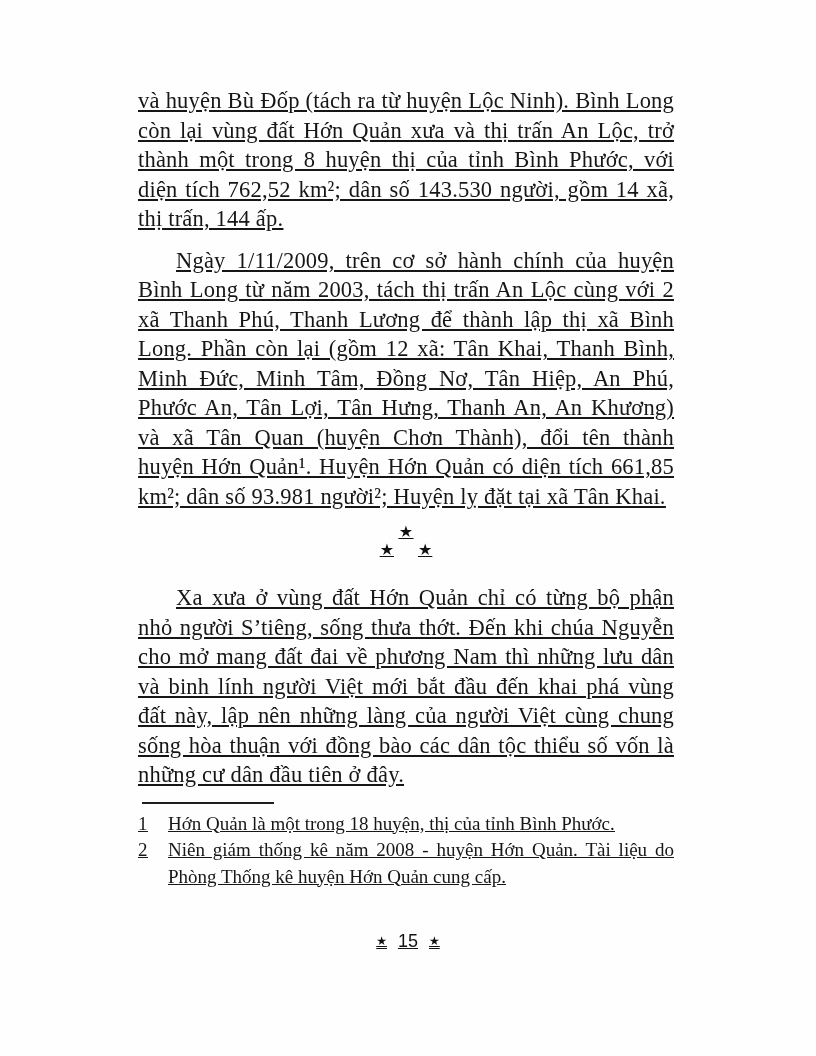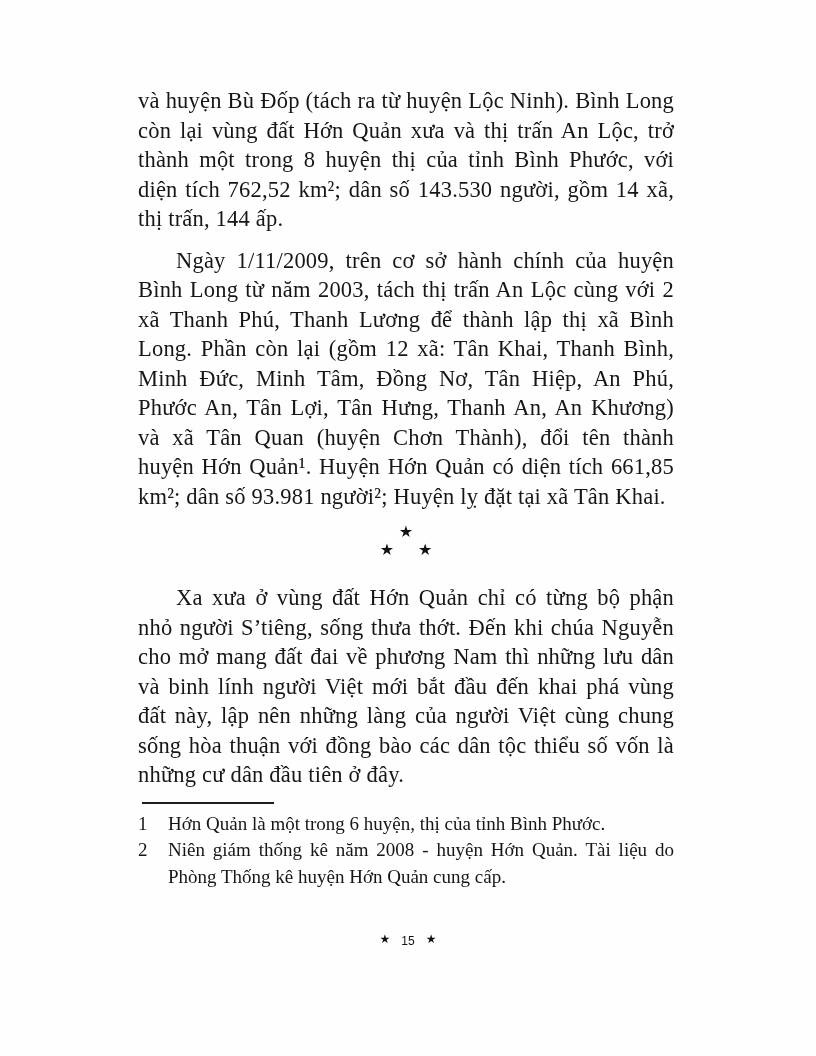--- a/index.html
+++ b/index.html
@@ -1,15 +1,15 @@
 <!DOCTYPE html>
 <html><head>
 <meta charset="utf-8">
 <style>
-  * { margin: 0; padding: 0; box-sizing: border-box; }
+  * { margin: 0; padding: 0; box-sizing: border-box; text-decoration: underline; }
   html, body { background: #ffffff; }
   body {
     width: 816px;
     height: 1056px;
     position: relative;
     font-family: "Liberation Serif", serif;
     overflow: hidden;
   }
   .page {
     position: absolute;
@@ -76,21 +76,21 @@
     width: 816px;
     text-align: center;
     color: #121212;
   }
   .footer-star {
     font-size: 12px;
     vertical-align: 2px;
   }
   .footer-num {
     font-family: "Liberation Sans", sans-serif;
-    font-size: 12px;
+    font-size: 18px;
     margin: 0 11px;
   }
 </style>
 </head>
 <body>
 
 <div class="page">
 
   <div class="text-block">
 
@@ -107,21 +107,21 @@
       </div>
     </div>
 
     <p class="para indent">Xa xưa ở vùng đất Hớn Quản chỉ có từng bộ phận nhỏ người S’tiêng, sống thưa thớt. Đến khi chúa Nguyễn cho mở mang đất đai về phương Nam thì những lưu dân và binh lính người Việt mới bắt đầu đến khai phá vùng đất này, lập nên những làng của người Việt cùng chung sống hòa thuận với đồng bào các dân tộc thiểu số vốn là những cư dân đầu tiên ở đây.</p>
 
     <div class="footnote-rule"></div>
 
     <div class="footnotes">
       <div class="footnote">
         <span class="fn-marker">1</span>
-        <span class="fn-text">Hớn Quản là một trong 6 huyện, thị của tỉnh Bình Phước.</span>
+        <span class="fn-text">Hớn Quản là một trong 18 huyện, thị của tỉnh Bình Phước.</span>
       </div>
       <div class="footnote">
         <span class="fn-marker">2</span>
         <span class="fn-text">Niên giám thống kê năm 2008 - huyện Hớn Quản. Tài liệu do Phòng Thống kê huyện Hớn Quản cung cấp.</span>
       </div>
     </div>
 
   </div>
 
   <div class="page-footer">

